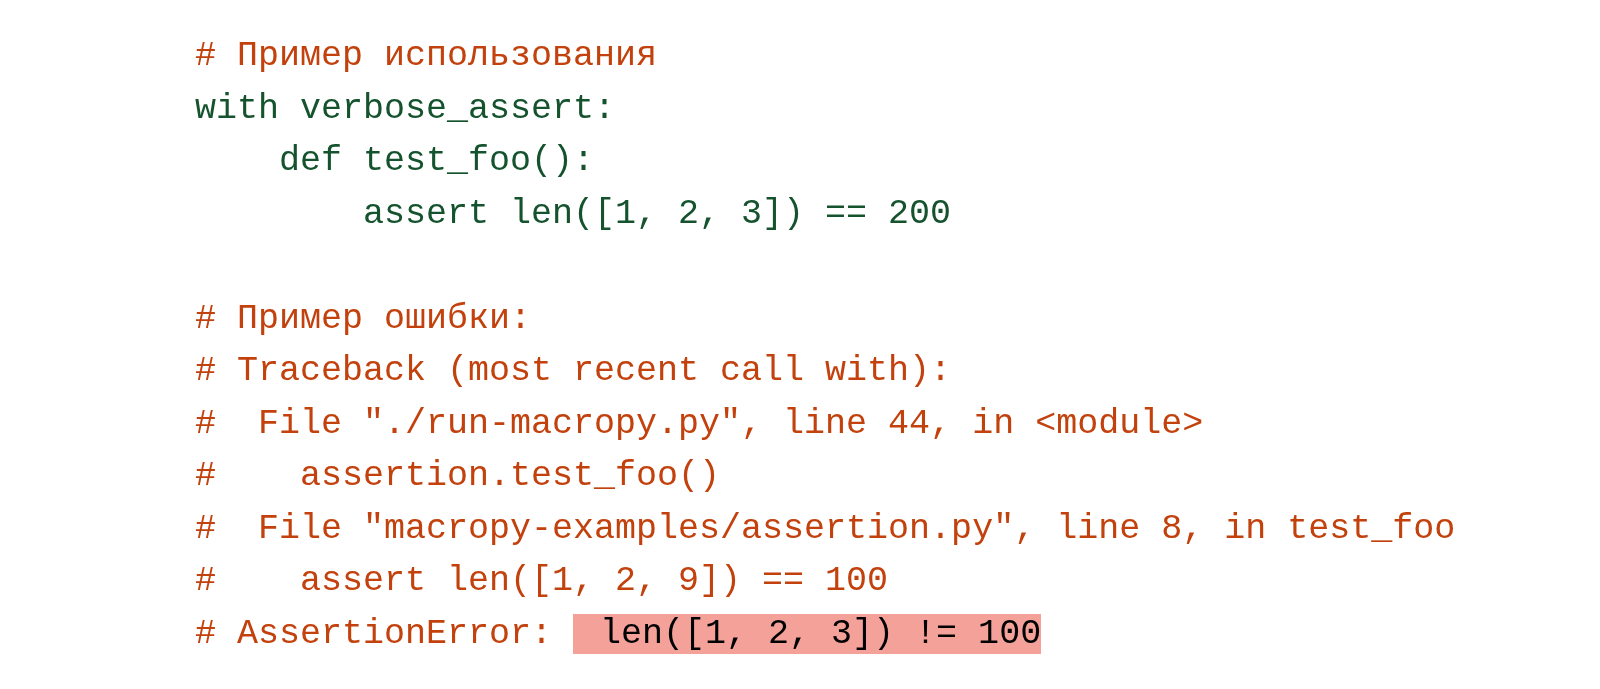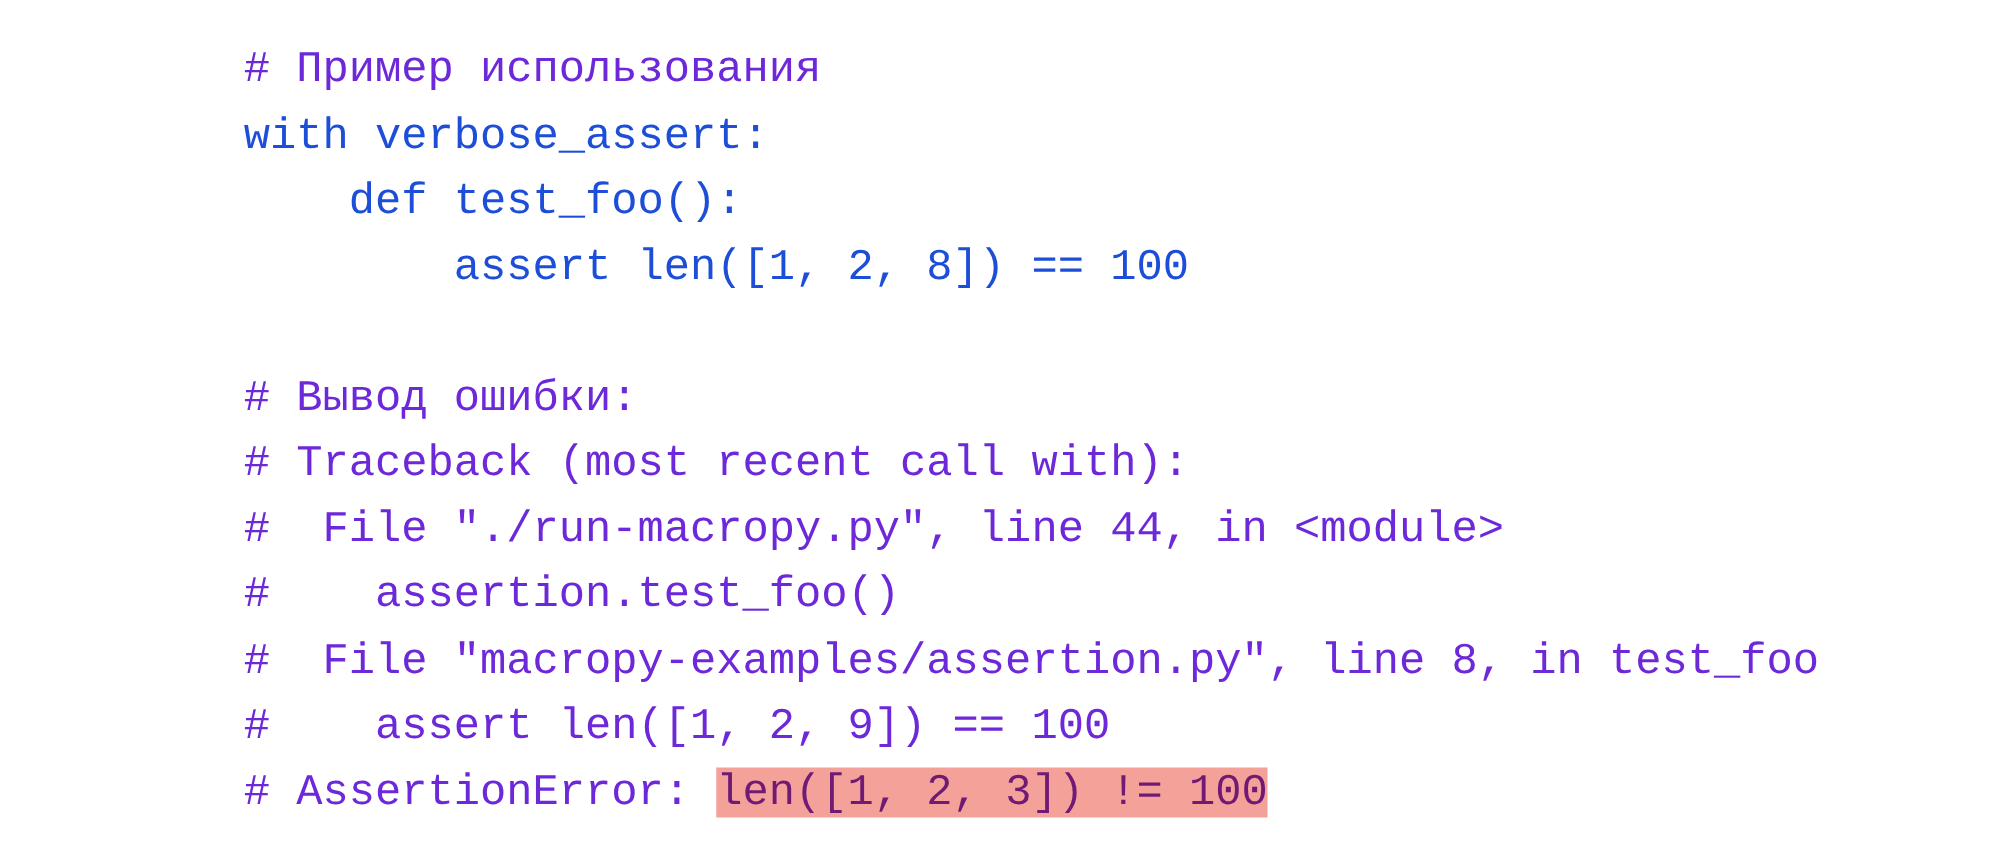--- a/index.html
+++ b/index.html
@@ -12,37 +12,38 @@
   }
   .code-block {
     font-family: ui-monospace, "SFMono-Regular", "SF Mono", Menlo, Consolas, "Liberation Mono", monospace;
     font-size: 35px;
     line-height: 1.5;
     white-space: pre;
     padding: 30px 0 0 195px;
     color: #000000;
   }
   .comment {
-    color: #6d28d9;
+    color: #c2410c;
   }
   .code {
-    color: #1d4ed8;
+    color: #14532d;
   }
   .hl {
     background: #f4a19a;
-    color: #701a75;
+    color: #000000;
+    padding-left: 27px;
   }
 </style>
 </head>
 <body>
 
 <div class="code-block"><span class="comment"># Пример использования</span>
 <span class="code">with verbose_assert:</span>
 <span class="code">    def test_foo():</span>
-<span class="code">        assert len([1, 2, 8]) == 100</span>
+<span class="code">        assert len([1, 2, 3]) == 200</span>
 <span class="code"></span>
-<span class="comment"># Вывод ошибки:</span>
+<span class="comment"># Пример ошибки:</span>
 <span class="comment"># Traceback (most recent call with):</span>
 <span class="comment">#  File "./run-macropy.py", line 44, in &lt;module&gt;</span>
 <span class="comment">#    assertion.test_foo()</span>
 <span class="comment">#  File "macropy-examples/assertion.py", line 8, in test_foo</span>
 <span class="comment">#    assert len([1, 2, 9]) == 100</span>
 <span class="comment"># AssertionError: </span><span class="hl">len([1, 2, 3]) != 100</span></div>
 
 </body></html>

